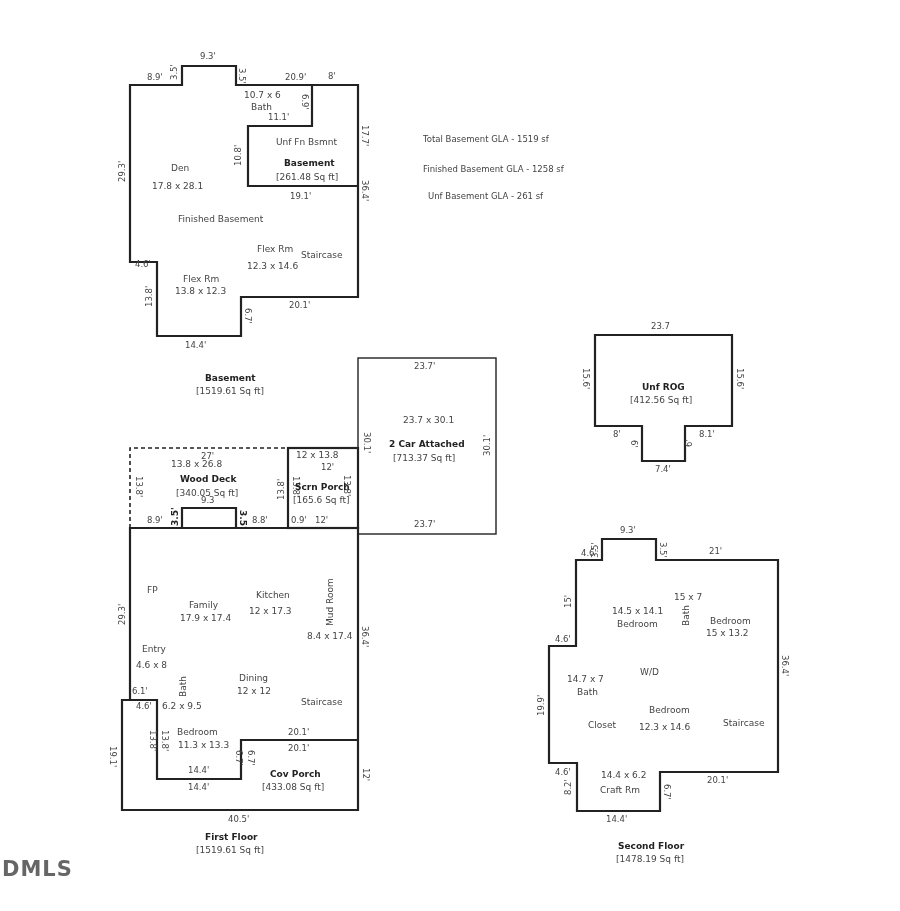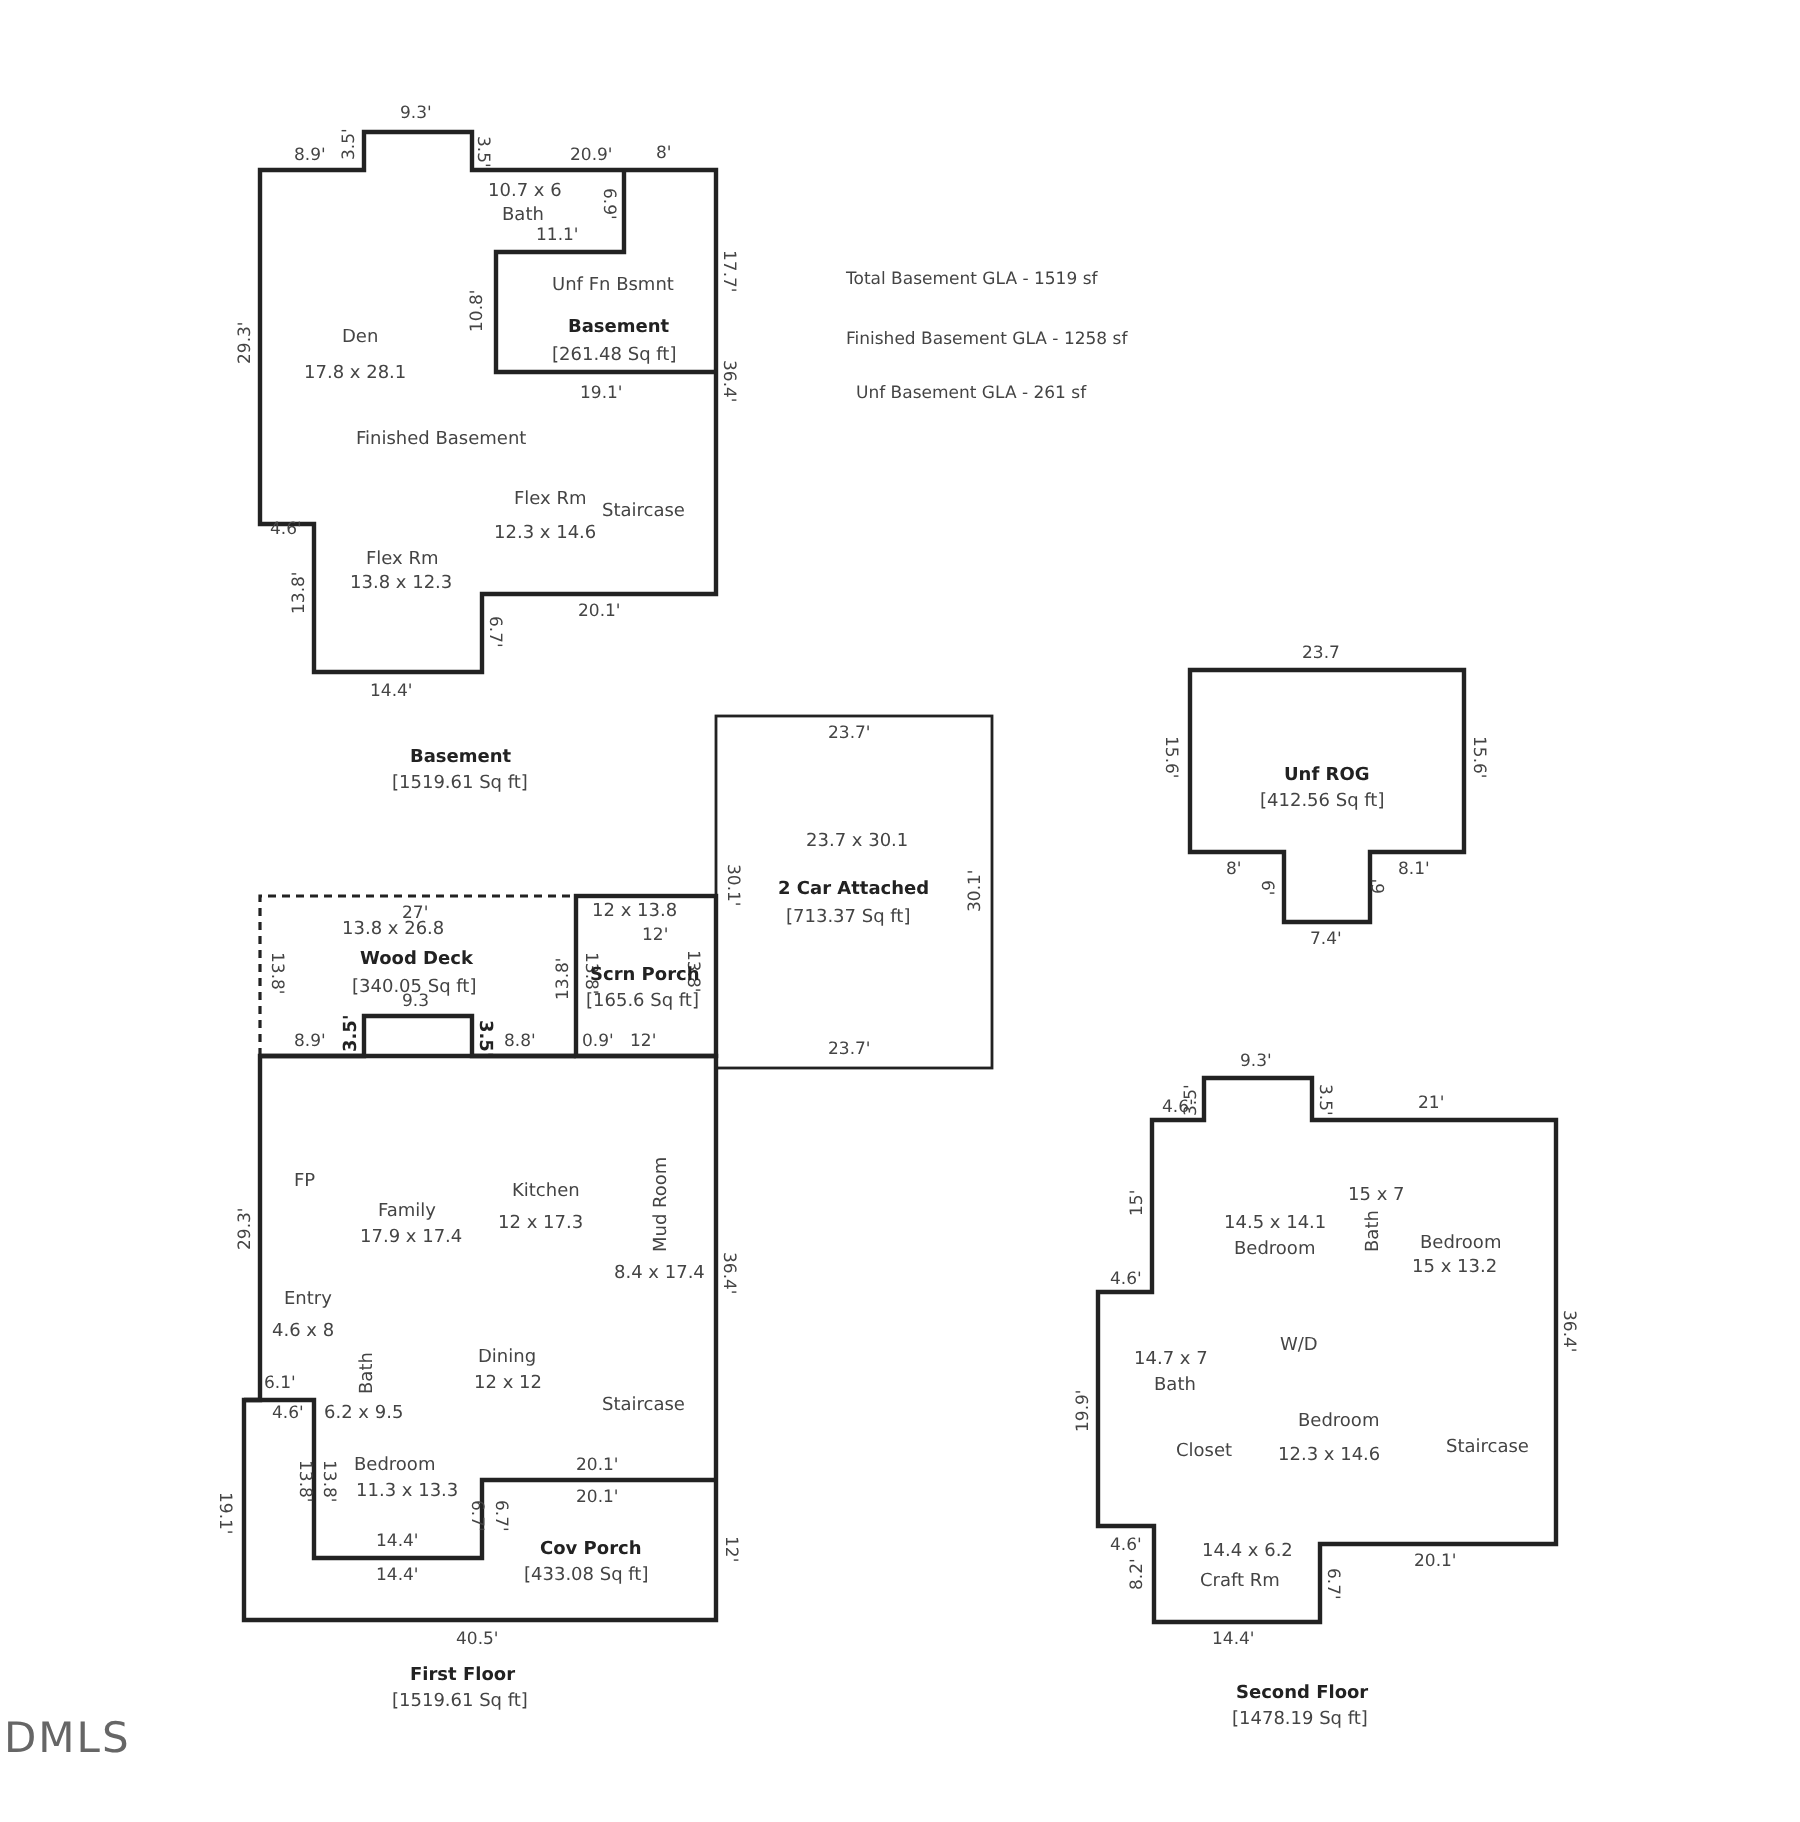--- a/index.html
+++ b/index.html
@@ -7,21 +7,21 @@
          font-family: "DejaVu Sans", sans-serif; color: #333; }
   svg { position: absolute; left: 0; top: 0; }
   .wall { fill: none; stroke: #222; stroke-width: 2.2; }
   .thin { fill: none; stroke: #222; stroke-width: 1.4; }
   .dash { fill: none; stroke: #222; stroke-width: 1.6; stroke-dasharray: 4 3; }
   .lbl { font-family: "DejaVu Sans", sans-serif; font-size: 9px; fill: #444; }
   .dim { font-family: "DejaVu Sans", sans-serif; font-size: 8.5px; fill: #444; }
   .bold { font-family: "DejaVu Sans", sans-serif; font-size: 9px; font-weight: bold; fill: #222; }
   .note { font-family: "DejaVu Sans", sans-serif; font-size: 8.5px; fill: #444; }
   .wm { position: absolute; left: 2px; top: 857px; font-family: "DejaVu Sans", sans-serif;
-        font-size: 21px; font-weight: 400; color: #666; letter-spacing: 1px; }
+        font-size: 21px; font-weight: 700; color: #666; letter-spacing: 1px; }
 </style>
 </head>
 <body>
 
 <svg width="900" height="911" viewBox="0 0 900 911">
 
   <g>
     <path class="wall" d="M130,85 L182,85 L182,66 L236,66 L236,85 L358,85 L358,297 L241,297 L241,336 L157,336 L157,262 L130,262 Z"></path>
     <path class="wall" d="M312,85 L312,126 L248,126 L248,186 L358,186"></path>
     <text class="dim" x="200" y="59">9.3'</text>

